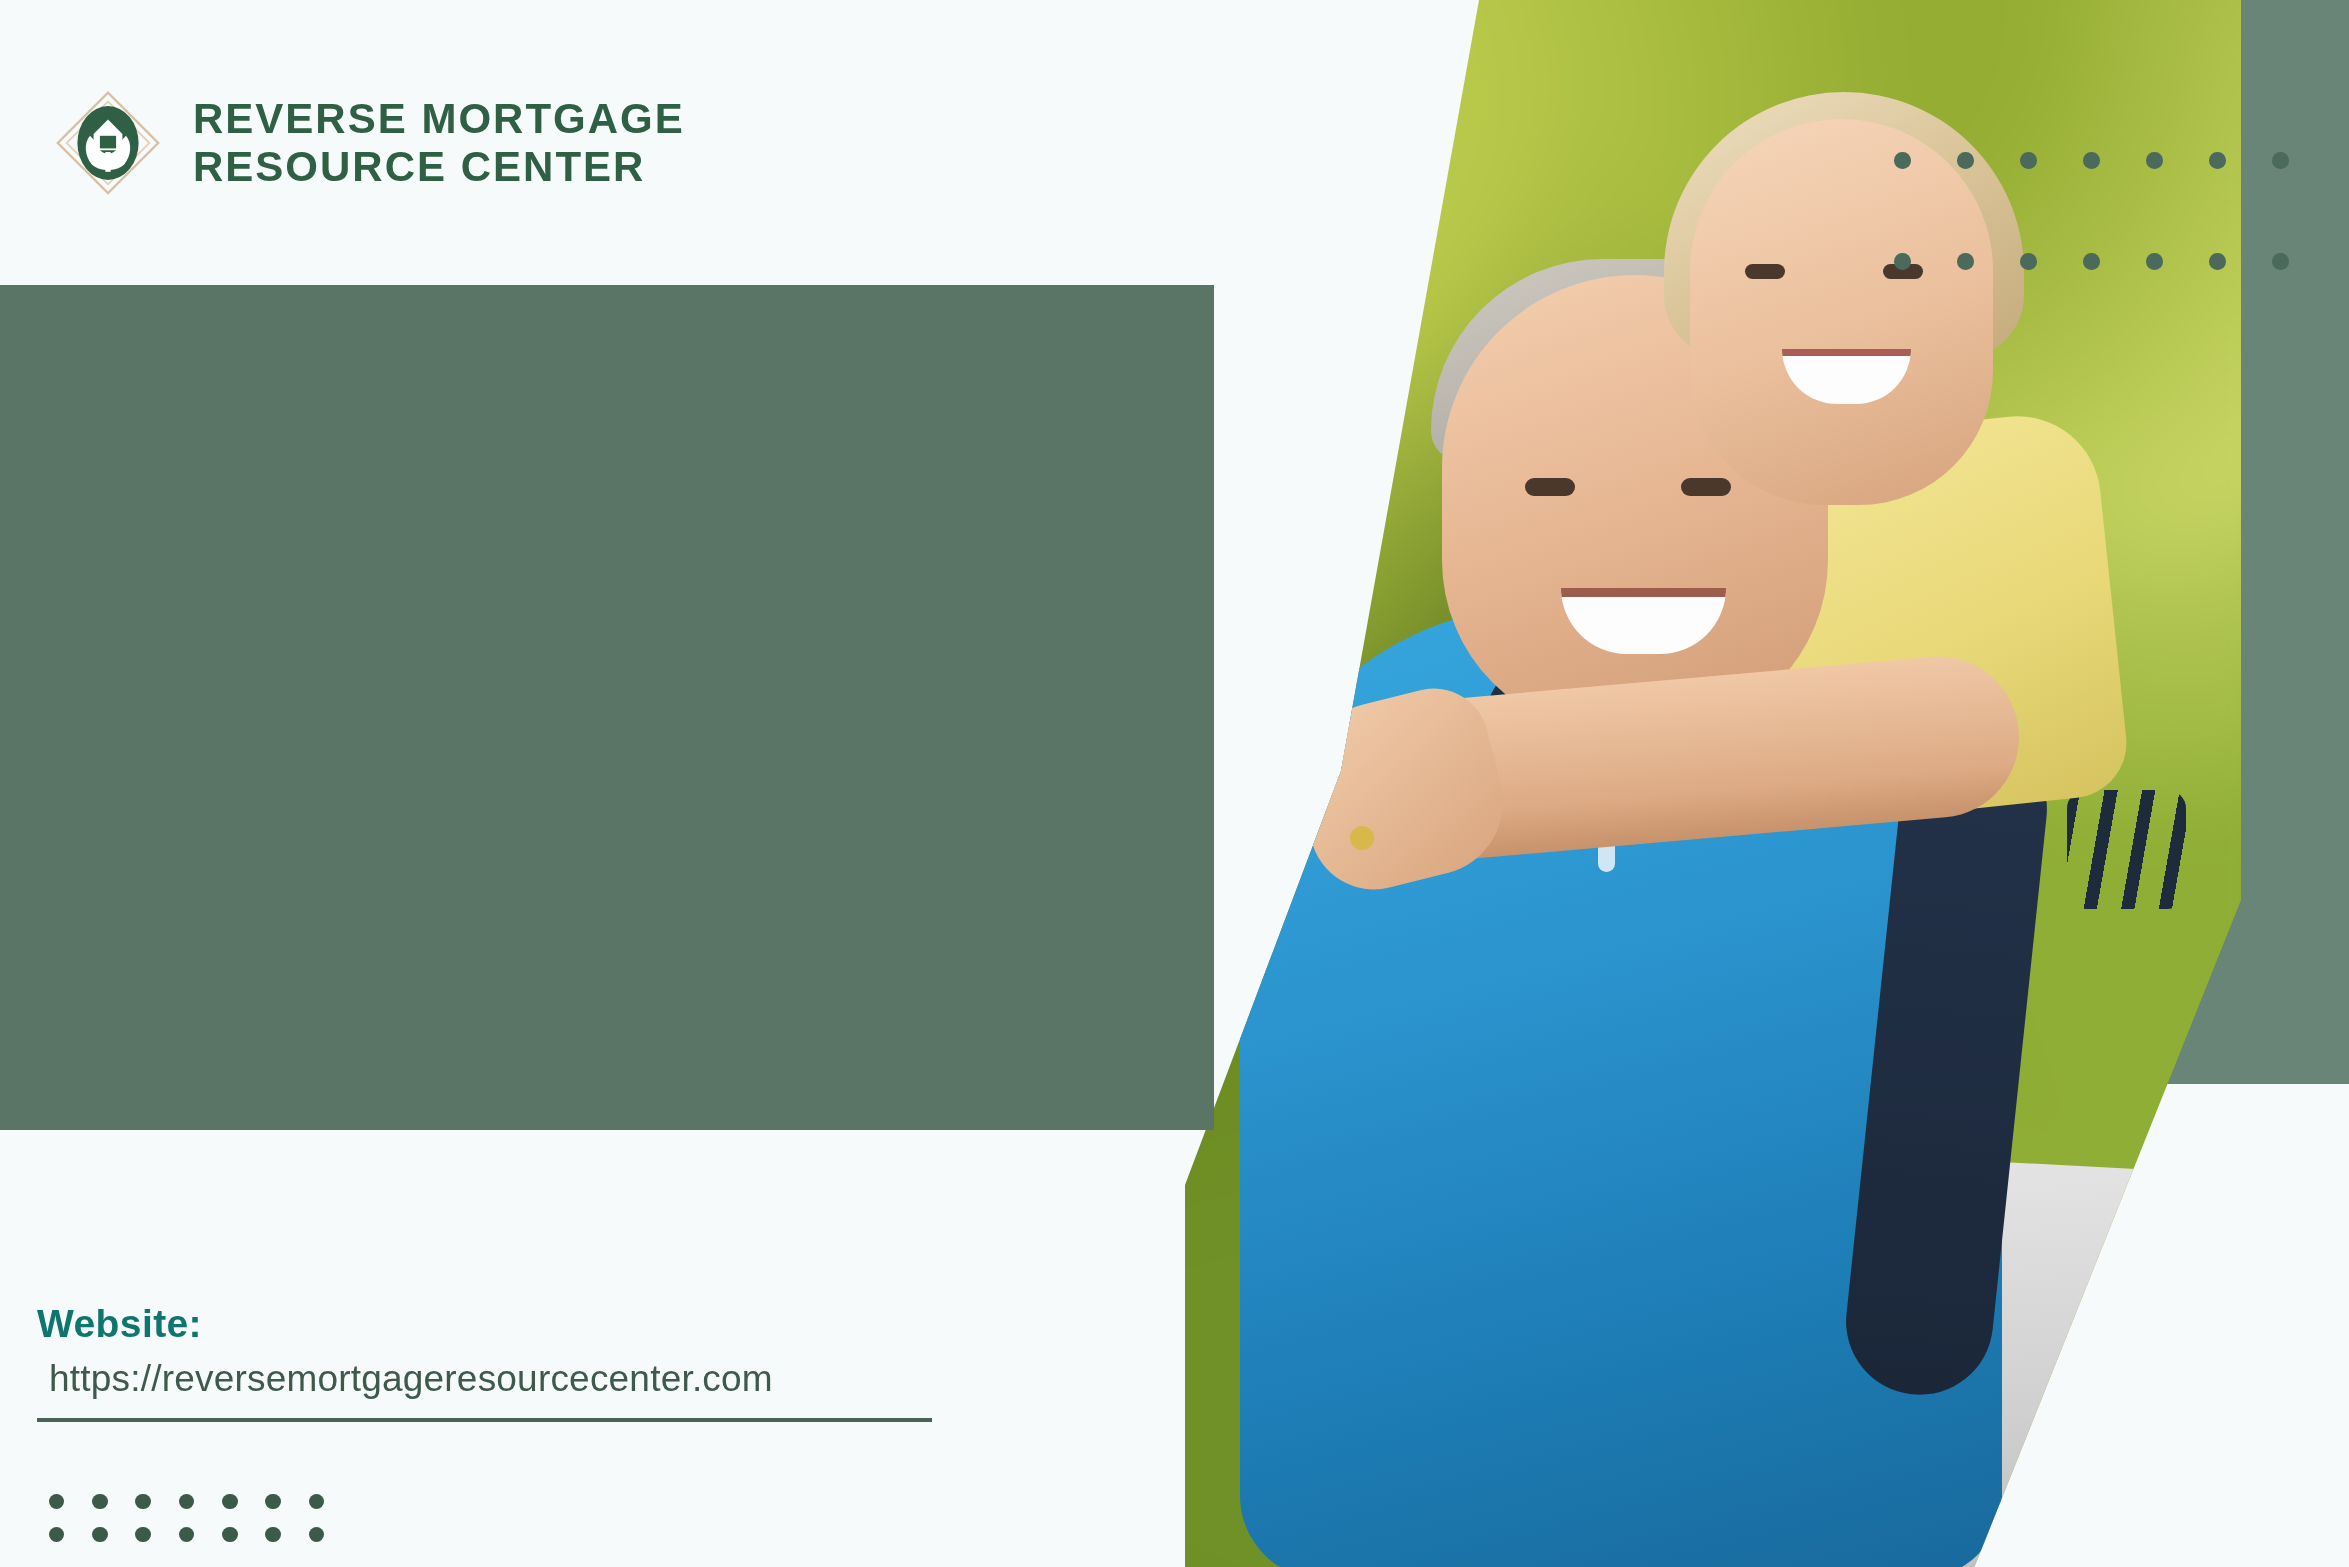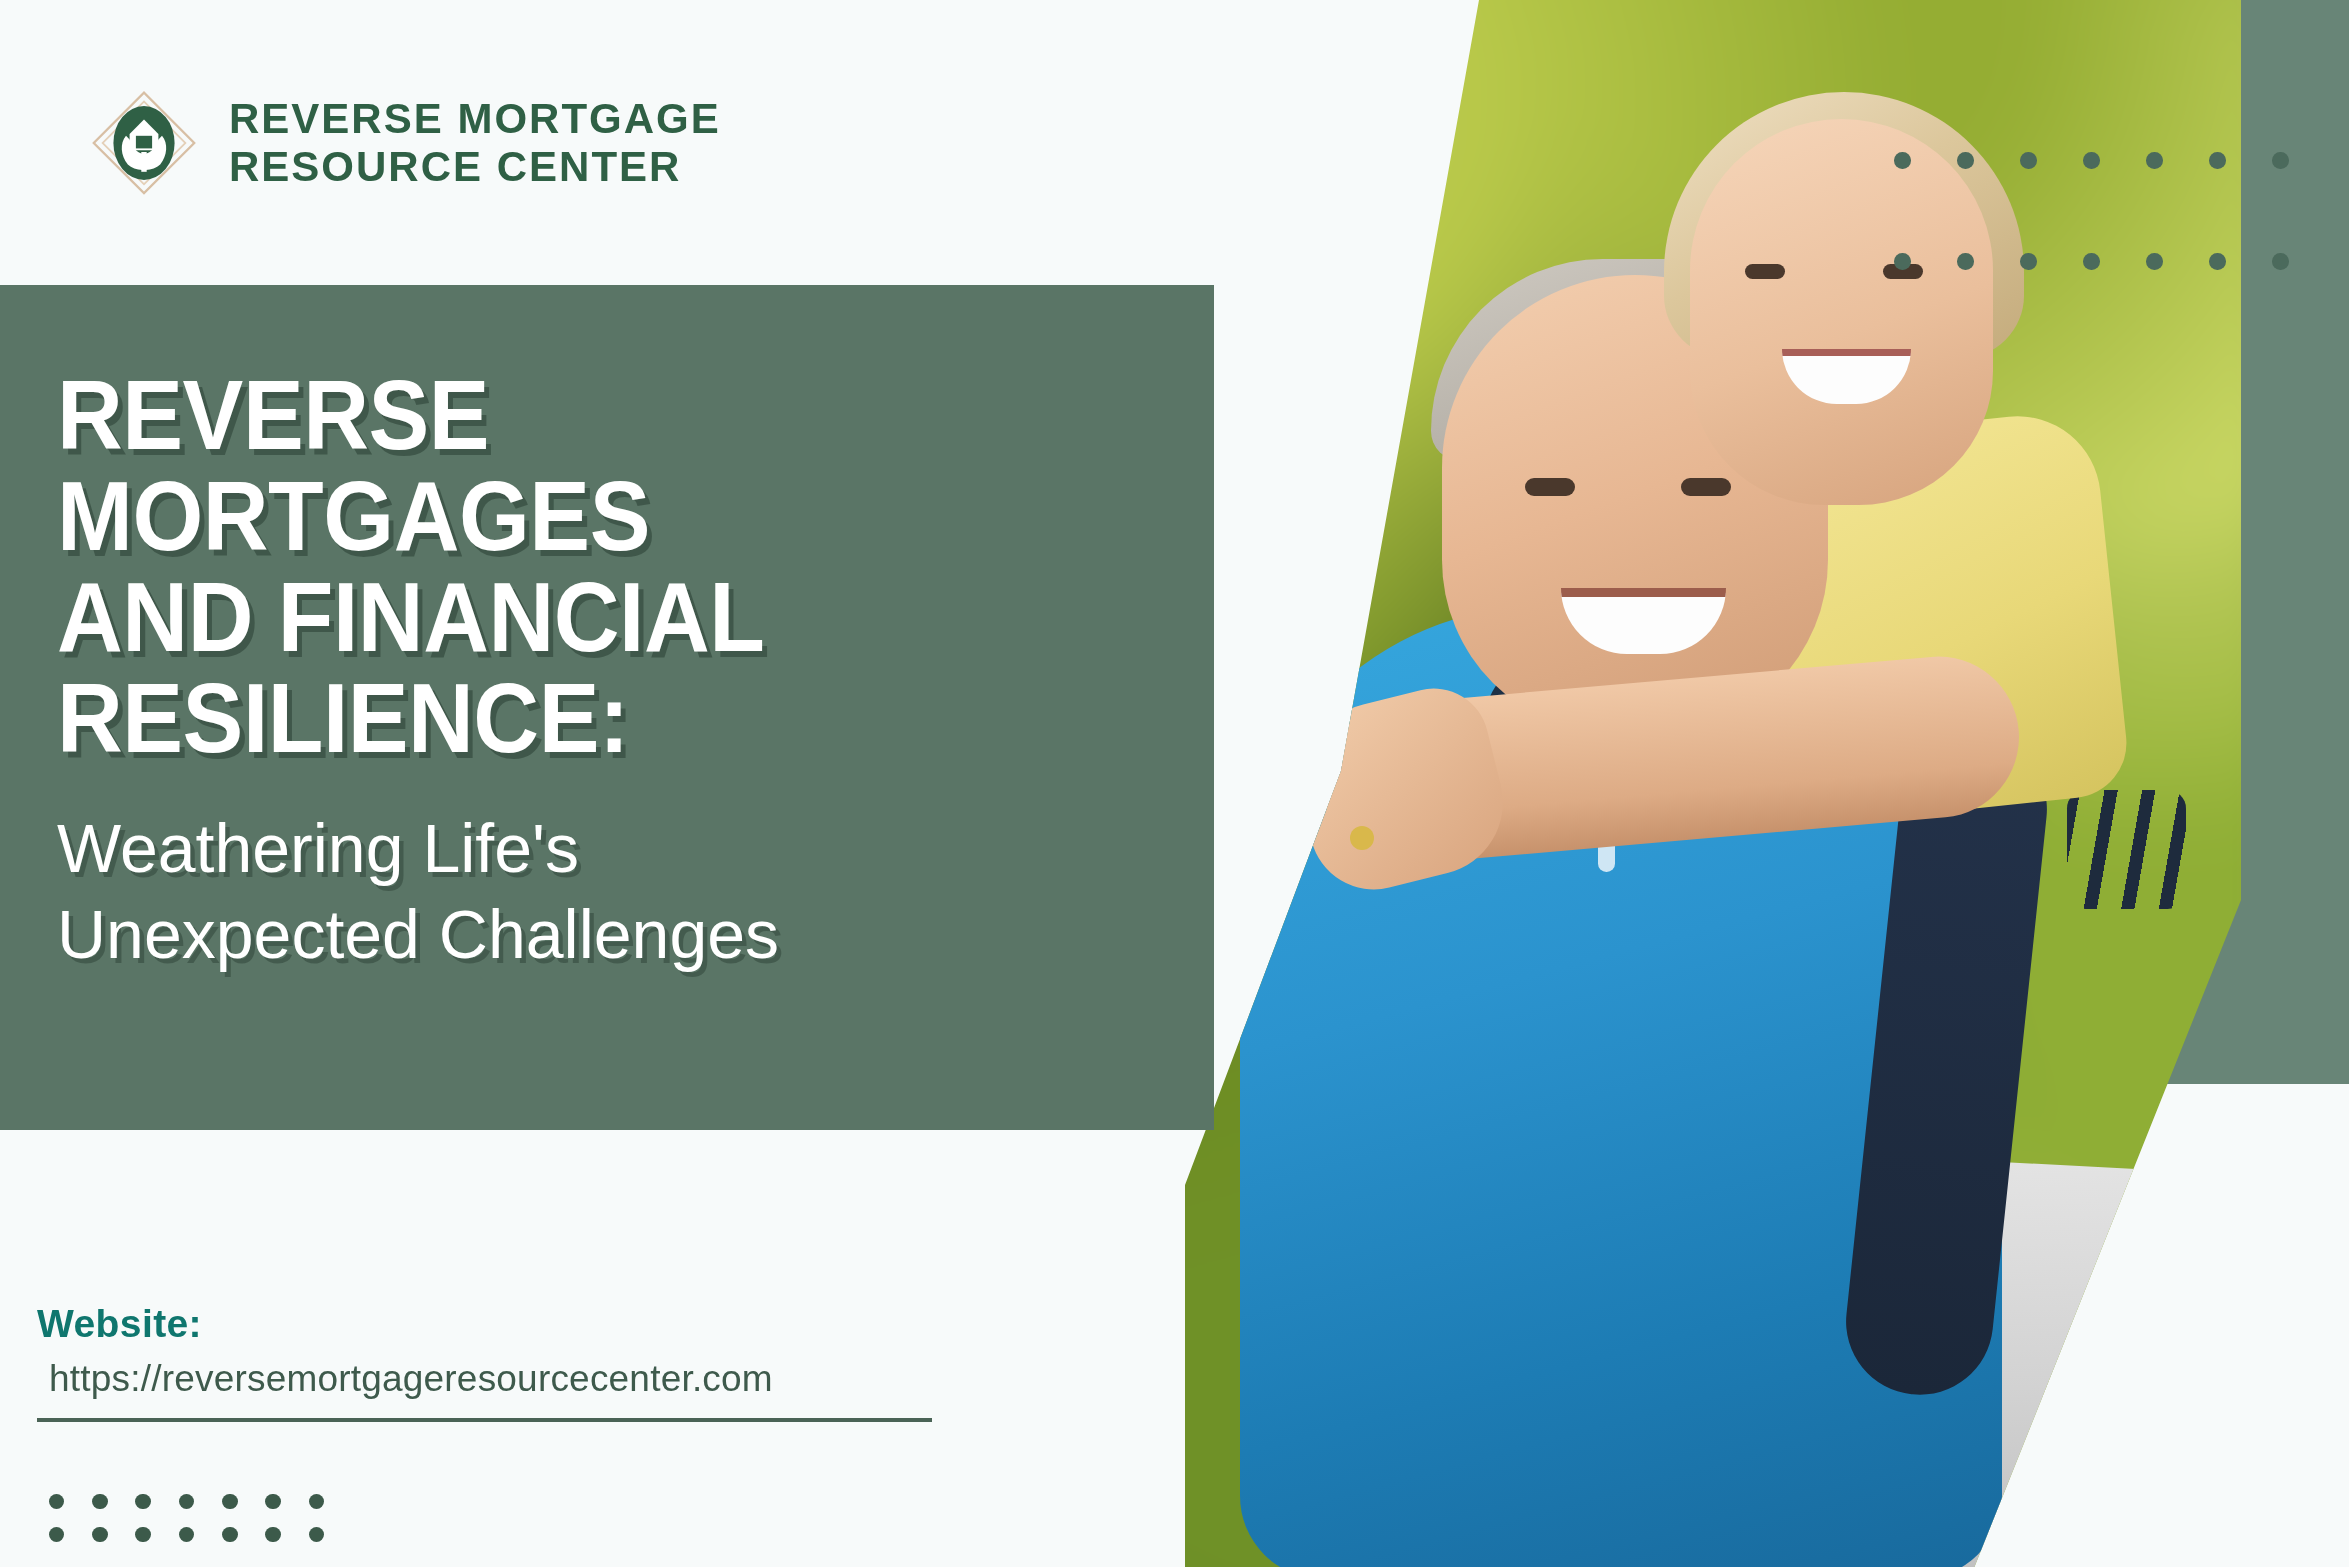--- a/index.html
+++ b/index.html
@@ -129,21 +129,21 @@
   }
 
   
   .band{
     position:absolute;left:0;top:285px;width:1214px;height:845px;
     background:#5A7566;z-index:4;
   }
 
   
   .header{position:absolute;left:0;top:0;width:1194px;height:285px;z-index:6;
-          display:flex;align-items:center;padding-left:90px;box-sizing:border-box;}
+          display:flex;align-items:center;padding-left:54px;box-sizing:border-box;}
   .logo{display:flex;align-items:center;gap:31px;}
   .logo-mark{position:relative;width:108px;height:108px;flex:none;}
   .logo-text{display:flex;flex-direction:column;line-height:1.12;}
   .logo-text span{
     font-family:"Liberation Sans", sans-serif;
     font-weight:700;font-size:42px;letter-spacing:2px;color:#2F6045;
     white-space:nowrap;
   }
 
   
@@ -245,31 +245,20 @@
           <rect x="57" y="70" width="6" height="22" fill="#FFFFFF"></rect>
         </svg>
       </div>
       <div class="logo-text">
         <span>REVERSE MORTGAGE</span>
         <span>RESOURCE CENTER</span>
       </div>
     </div>
   </div>
 
-  <div class="copy">
-    <h1 class="headline">
-      <span>REVERSE MORTGAGES</span><br>
-      <span>AND FINANCIAL</span><br>
-      <span>RESILIENCE:</span>
-    </h1>
-    <p class="subtitle">
-      <span>Weathering Life's</span><br>
-      <span>Unexpected Challenges</span>
-    </p>
-  </div>
 
   <div class="web-block">
     <p class="web-label">Website:</p>
     <p class="web-url">https://reversemortgageresourcecenter.com</p>
     <div class="web-rule"></div>
   </div>
 
   <div class="bl-dots">
     <i></i>
       <i></i>

